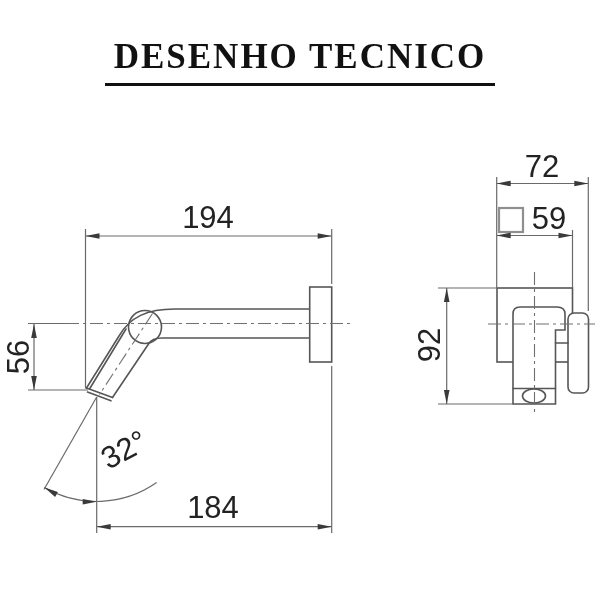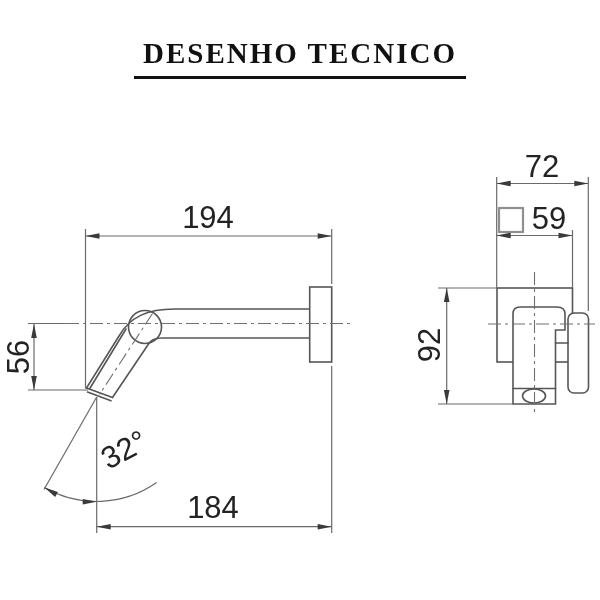--- a/index.html
+++ b/index.html
@@ -1,20 +1,20 @@
 <!DOCTYPE html>
 <html><head>
 <meta charset="utf-8">
 <style>
   html,body{margin:0;padding:0;background:#ffffff;}
   #stage{position:relative;width:600px;height:600px;background:#ffffff;overflow:hidden;
          font-family:"Liberation Sans", sans-serif;}
   #title-wrap{position:absolute;top:37px;left:0;right:0;text-align:center;}
   #title-text{display:inline-block;font-family:"Liberation Serif", serif;font-weight:bold;
-              font-size:29px;letter-spacing:2px;color:#111111;
+              font-size:35px;letter-spacing:2px;color:#111111;
               border-bottom:3px solid #111111;padding:0 9px 6px 9px;white-space:nowrap;}
   svg{position:absolute;top:0;left:0;}
   .geo{stroke:#565656;stroke-width:1.6;fill:none;stroke-linecap:round;}
   .geof{stroke:#565656;stroke-width:1.6;fill:#ffffff;}
   .dim{stroke:#6a6a6a;stroke-width:1.2;fill:none;}
   .cl{stroke:#707070;stroke-width:1.1;fill:none;stroke-dasharray:13 4 3 4;}
   .arr{fill:#3a3a3a;stroke:none;}
   .dimtxt{font-family:"Liberation Sans", sans-serif;font-size:31px;fill:#232323;}
   .sym{stroke:#8f8f8f;stroke-width:2.2;fill:none;}
 </style>

